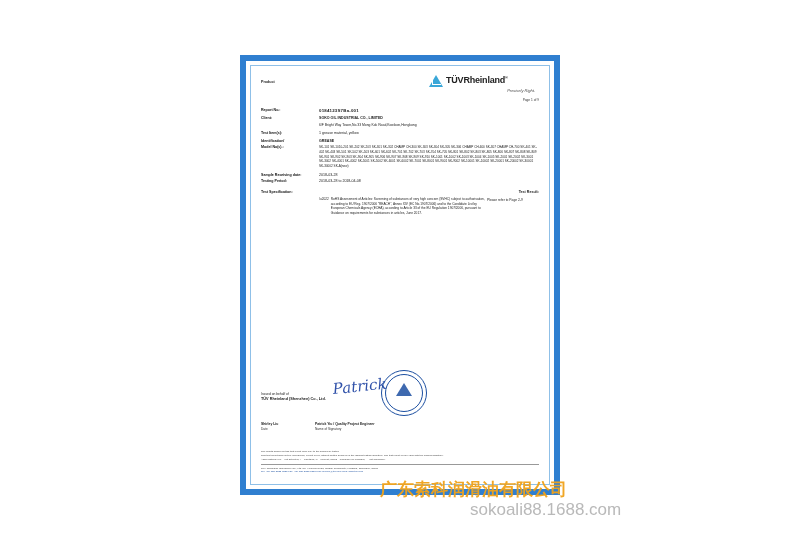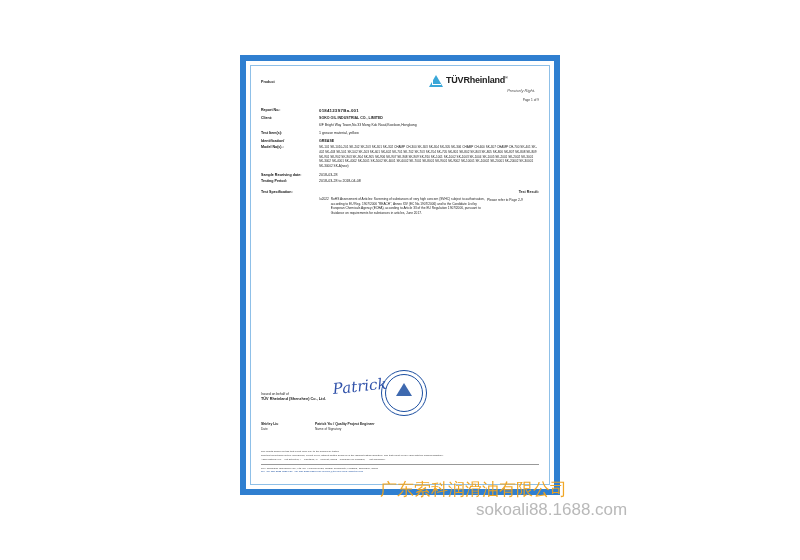--- a/index.html
+++ b/index.html
@@ -270,30 +270,30 @@
   
   #wm-cn {
     position: absolute;
     left: 380px;
     top: 478px;
     font-size: 17px;
     color: #f0a21a;
     font-family: "DejaVu Sans", sans-serif;
     white-space: nowrap;
     opacity: .95;
+    font-weight: bold;
   }
   #wm-url {
     position: absolute;
     left: 470px;
     top: 500px;
     font-size: 17px;
     color: #b9b9b9;
     font-family: "Liberation Sans", sans-serif;
     white-space: nowrap;
-    margin-left: 6px;
   }
 </style>
 </head>
 <body>
 
 <div id="frame">
   <div id="frame-inner">
     <div id="page">
 
       <div id="hdr">

